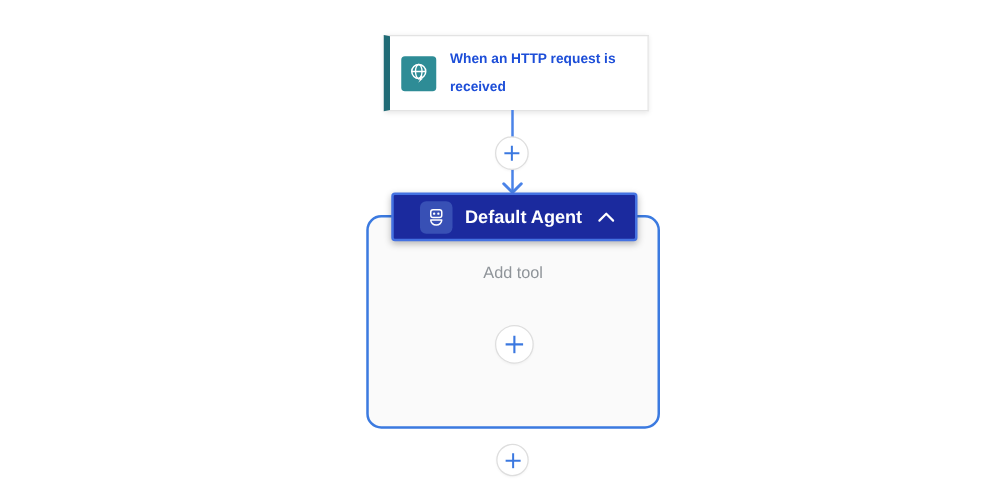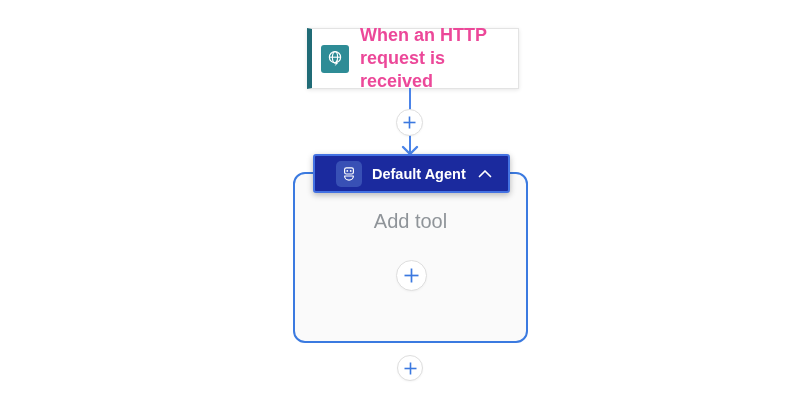--- a/index.html
+++ b/index.html
@@ -12,40 +12,40 @@
     position:absolute;left:307px;top:28px;width:197px;height:59px;
     background:#ffffff;border:1px solid #e3e3e3;border-left:5px solid #206b76;
     box-shadow:0 1px 4px rgba(0,0,0,0.10);
     display:flex;align-items:center;gap:11px;padding-left:9px;cursor:pointer;
   }
   .trigger-icon-tile{
     width:28px;height:28px;border-radius:3px;background:#2e8c96;flex:0 0 auto;
     display:flex;align-items:center;justify-content:center;
   }
   .trigger-title{
-    font-size:18px;font-weight:700;color:#ec4899;line-height:23px;max-width:150px;
+    font-size:11px;font-weight:700;color:#1d4ed8;line-height:23px;max-width:150px;
   }
   
   .connector-svg{position:absolute;left:398px;top:88px;width:24px;height:68px;}
   .plus-btn{
     position:absolute;box-sizing:border-box;background:#ffffff;border:1px solid #dedede;
     border-radius:50%;display:flex;align-items:center;justify-content:center;
     cursor:pointer;padding:0;z-index:4;box-shadow:0 1px 2px rgba(0,0,0,0.04);
   }
   .plus-btn svg{display:block;}
   .connector-plus{left:396px;top:109px;width:27px;height:27px;}
   .bottom-plus{left:397px;top:355px;width:26px;height:26px;}
   
   .agent-container{
     position:absolute;left:293px;top:172px;width:235px;height:171px;box-sizing:border-box;
     background:#fafafa;border:2px solid #3b7ae0;border-radius:12px;z-index:1;
   }
   .add-tool-label{
     position:absolute;top:36px;left:0;width:100%;text-align:center;
-    font-size:20px;color:#8f9499;
+    font-size:13px;color:#8f9499;
   }
   .container-plus{left:101px;top:86px;width:31px;height:31px;}
   
   .agent-header{
     position:absolute;left:313px;top:154px;width:197px;height:39px;box-sizing:border-box;
     background:#1b2a9e;border:2px solid #4472e2;border-radius:3px;z-index:3;
     display:flex;align-items:center;gap:10px;padding:0 21px;cursor:pointer;
     box-shadow:0 2px 6px rgba(0,0,0,0.28);
   }
   .agent-icon-tile{

